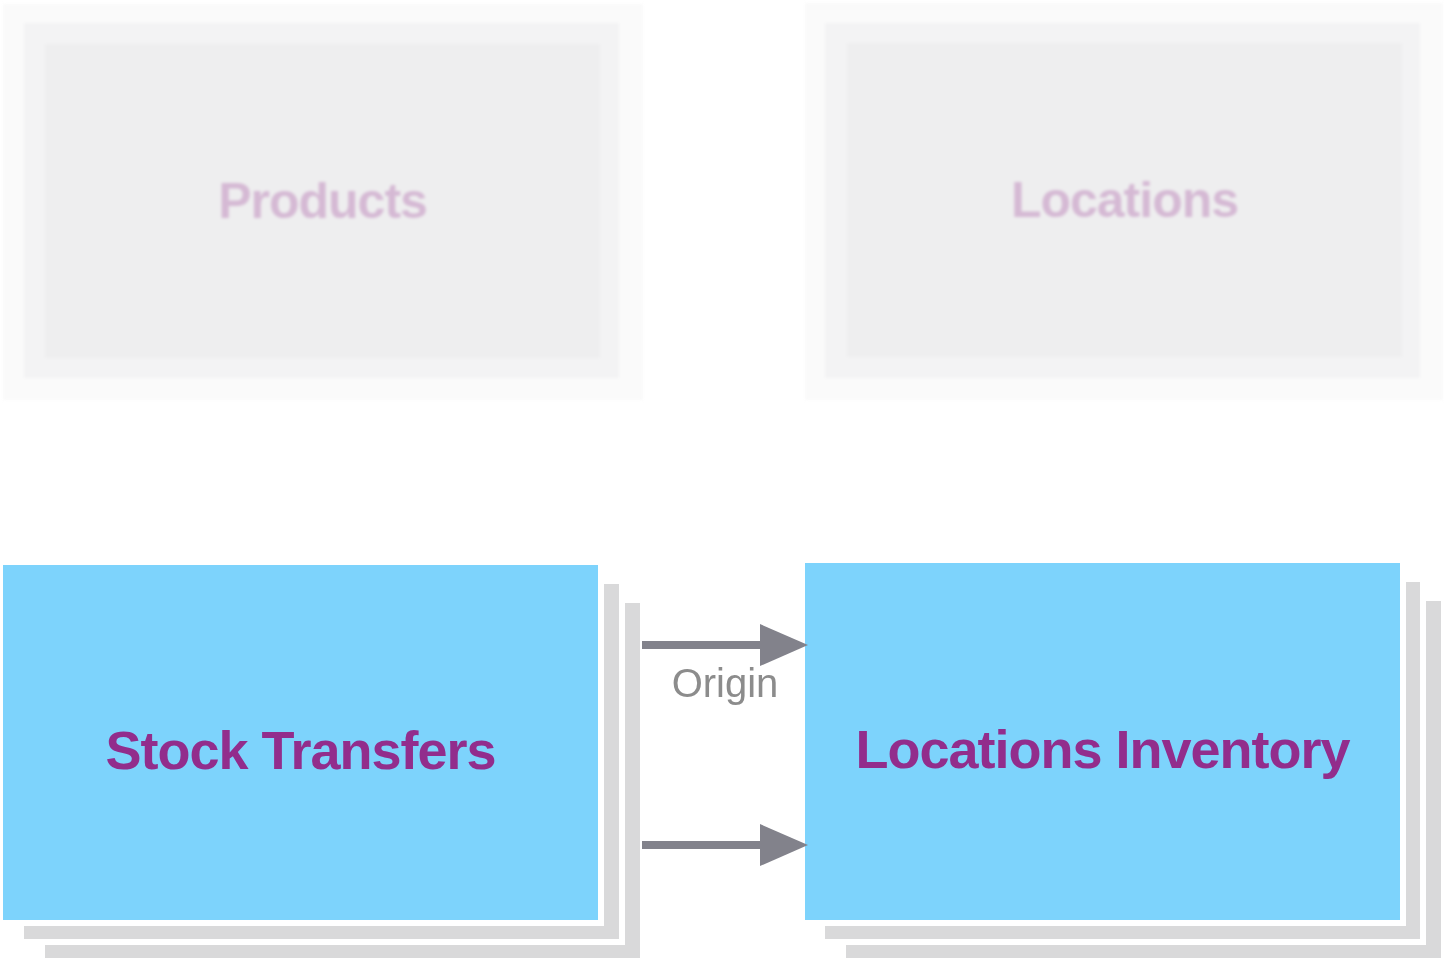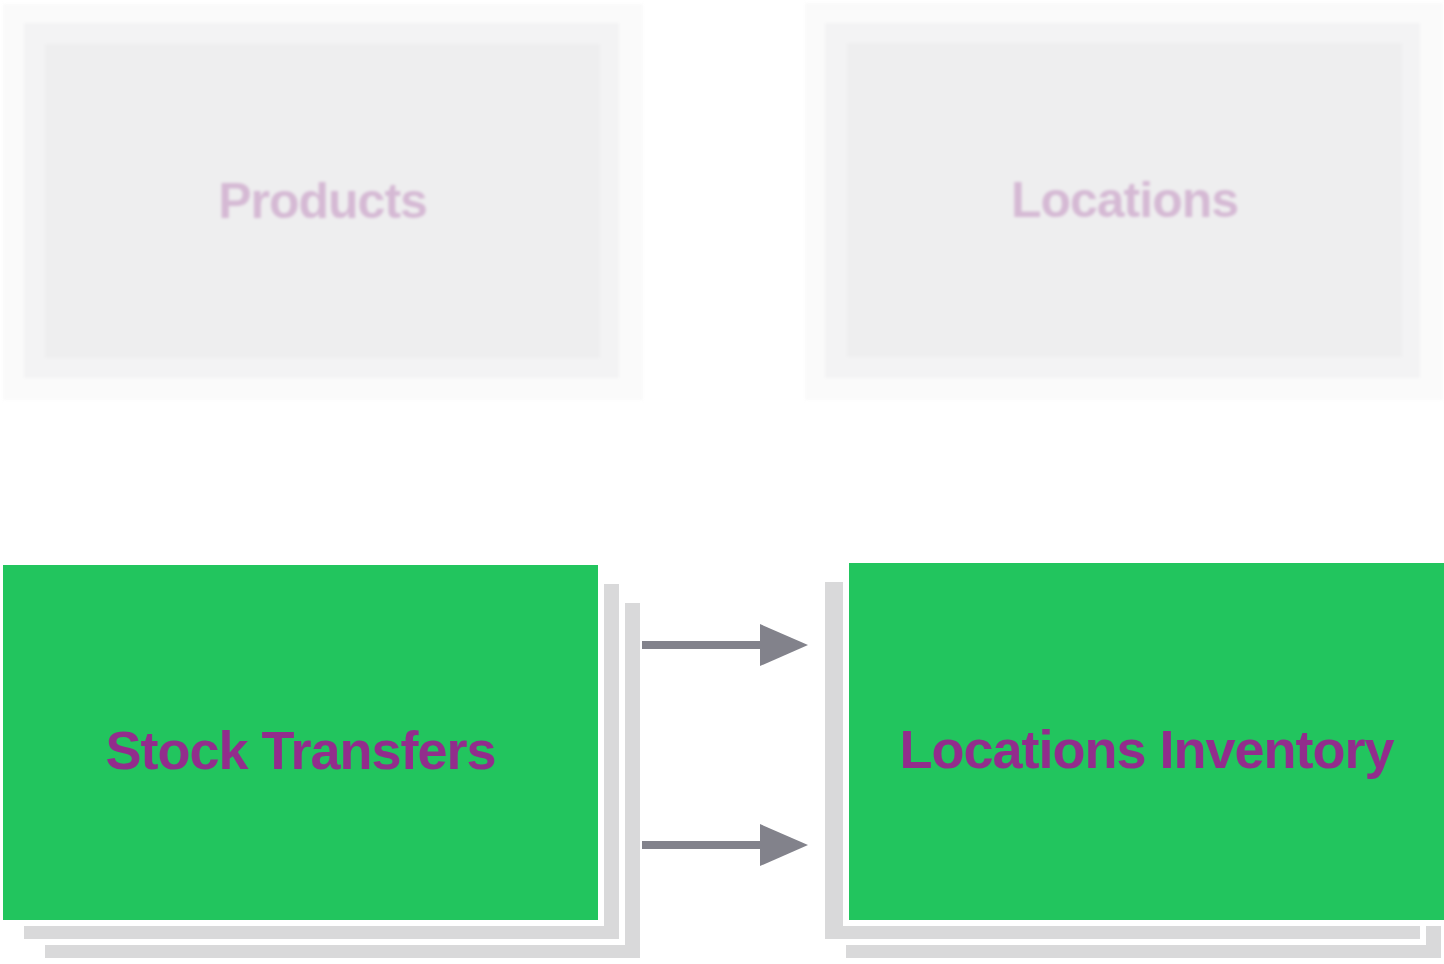--- a/index.html
+++ b/index.html
@@ -36,21 +36,21 @@
   }
 
   
   .layer {
     background: #d9d9da;
   }
   .gapped {
     box-shadow: 0 0 0 6px #ffffff;
   }
   .card-face {
-    background: #22c55e;
+    background: #7dd3fc;
     display: flex;
     align-items: center;
     justify-content: center;
   }
   .card-title {
     font-size: 54px;
     font-weight: bold;
     letter-spacing: -1px;
     color: #922d8c;
     white-space: nowrap;
@@ -93,28 +93,29 @@
     <div class="abs layer" style="left:45px; top:43px; width:595px; height:355px;"></div>
     <div class="abs layer gapped" style="left:24px; top:24px; width:595px; height:355px;"></div>
     <div class="abs card-face gapped" style="left:3px; top:5px; width:595px; height:355px;">
       <span class="card-title">Stock Transfers</span>
     </div>
   </div>
 
   <div class="abs" style="left:800px; top:560px; width:644px; height:404px;">
     <div class="abs layer" style="left:46px; top:41px; width:595px; height:357px;"></div>
     <div class="abs layer gapped" style="left:25px; top:22px; width:595px; height:357px;"></div>
-    <div class="abs card-face gapped" style="left:5px; top:3px; width:595px; height:357px;margin-left:44px;">
+    <div class="abs card-face gapped" style="left:5px; top:3px; width:595px; height:357px;">
       <span class="card-title">Locations Inventory</span>
     </div>
   </div>
 
   <svg class="abs" style="left:640px; top:620px;" width="170" height="50" viewBox="0 0 170 50">
     <line x1="2" y1="25" x2="126" y2="25" stroke-width="8" stroke="#82828b"></line>
     <polygon points="120,4 168,25 120,46" fill="#82828b"></polygon>
   </svg>
+  <div class="abs arrow-label" style="left:640px; top:661px;">Origin</div>
 
   <svg class="abs" style="left:640px; top:820px;" width="170" height="50" viewBox="0 0 170 50">
     <line x1="2" y1="25" x2="126" y2="25" stroke-width="8" stroke="#82828b"></line>
     <polygon points="120,4 168,25 120,46" fill="#82828b"></polygon>
   </svg>
 
 </div>
 
 </body></html>

